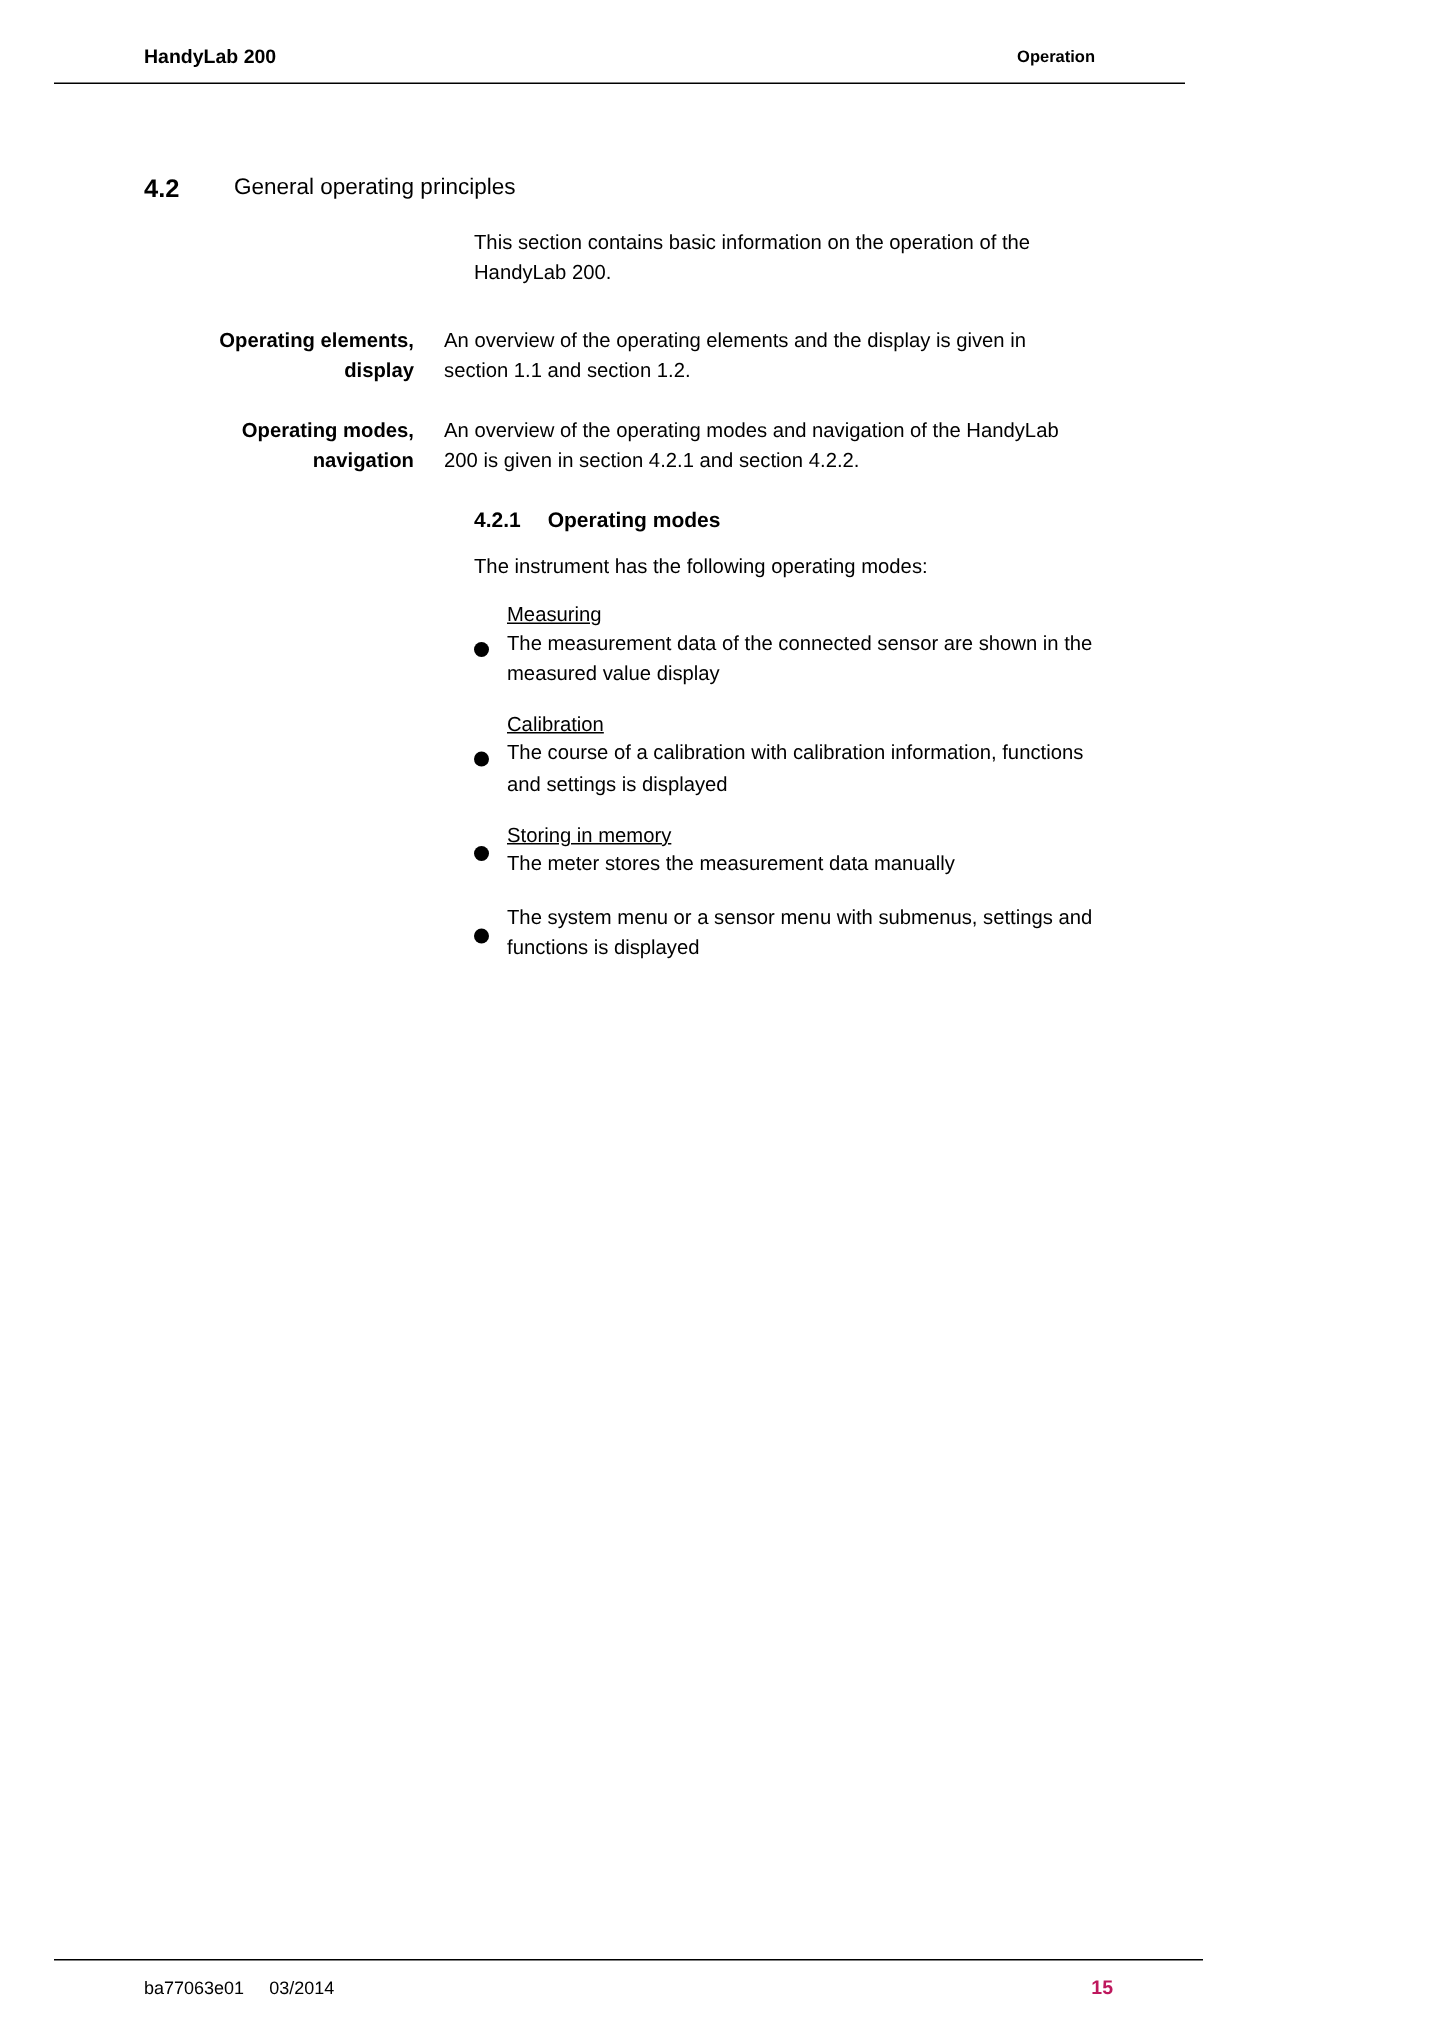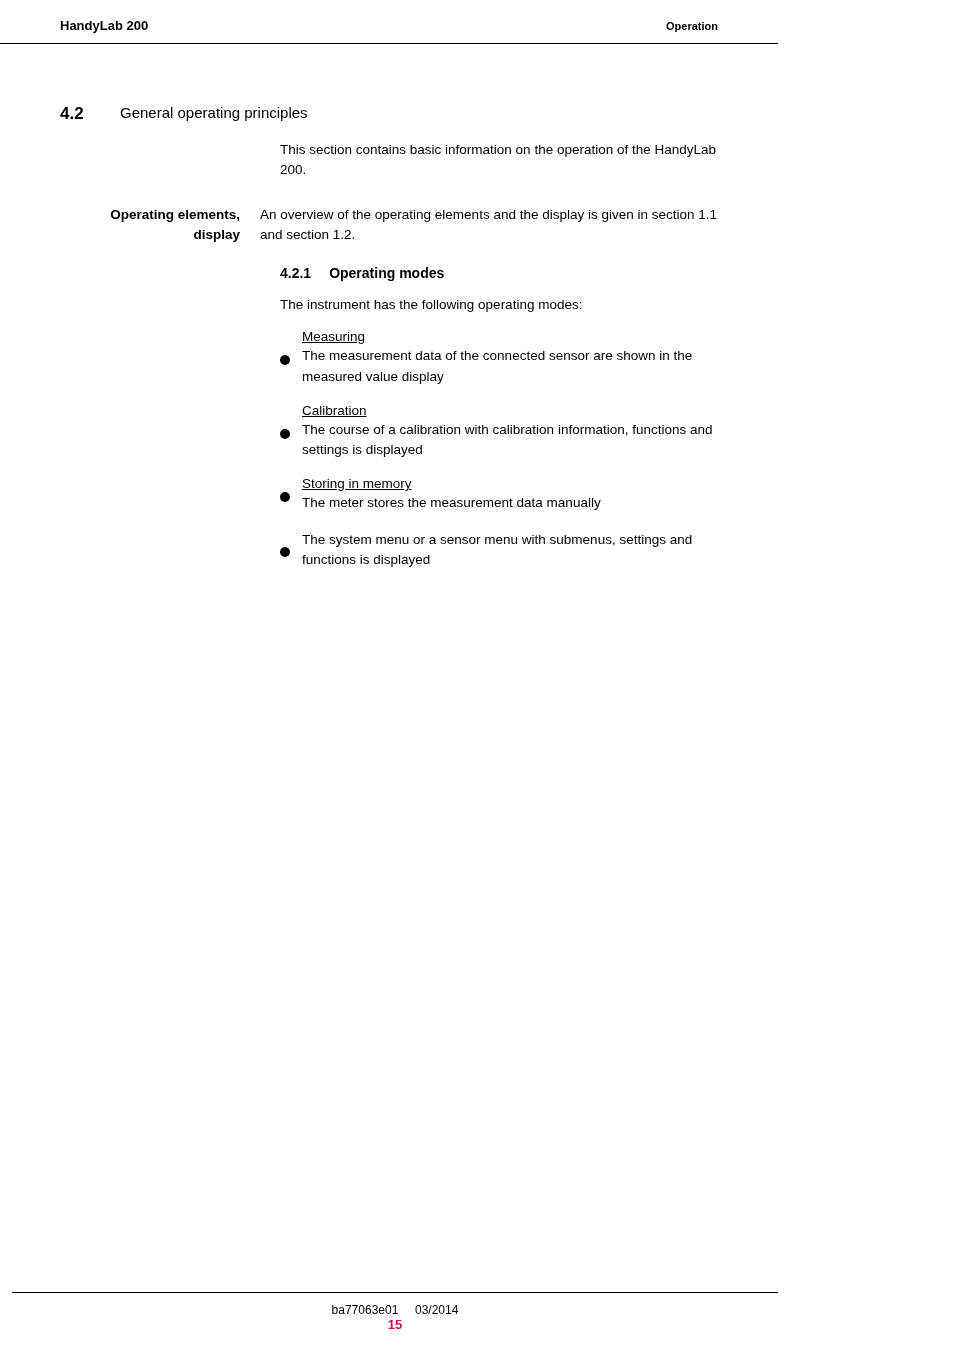--- a/index.html
+++ b/index.html
@@ -14,22 +14,23 @@
       background: #ffffff;
       font-family: Arial, Helvetica, sans-serif;
       font-size: 14px;
       color: #000000;
       position: relative;
     }
 
     .page-container {
       width: 778px;
       min-height: 1350px;
-      padding: 0;
+      padding: 12px;
       position: relative;
+      margin-left: 24px;
     }
 
     
     .page-header {
       display: flex;
       justify-content: space-between;
       align-items: center;
       padding: 18px 60px 10px 60px;
       border-bottom: 1.5px solid #000;
       margin-bottom: 0;
@@ -49,21 +50,20 @@
     .page-footer {
       position: absolute;
       bottom: 0;
       left: 12px;
       right: 0;
       display: flex;
       justify-content: space-between;
       align-items: center;
       padding: 10px 60px 18px 60px;
       border-top: 1.5px solid #000;
-      flex-direction: column;
     }
 
     .footer-left {
       font-size: 12px;
       color: #000;
     }
 
     .footer-right {
       font-size: 13px;
       font-weight: bold;
@@ -211,20 +211,27 @@
     <div class="intro-para">This section contains basic information on the operation of the HandyLab 200.</div>
 
     <div class="sidebar-row">
       <div class="sidebar-label">
         <span>Operating elements,</span><br>
         <span>display</span>
       </div>
       <div class="sidebar-content">An overview of the operating elements and the display is given in section 1.1 and section 1.2.</div>
     </div>
 
+    <div class="sidebar-row">
+      <div class="sidebar-label">
+        <span>Operating modes,</span><br>
+        <span>navigation</span>
+      </div>
+      <div class="sidebar-content">An overview of the operating modes and navigation of the HandyLab 200 is given in section 4.2.1 and section 4.2.2.</div>
+    </div>
 
     <div class="subsection-heading">
       <span class="subsection-num">4.2.1</span>
       <span class="subsection-title">Operating modes</span>
     </div>
 
     <div class="subsection-intro">The instrument has the following operating modes:</div>
 
     <ul class="bullet-list">
 

